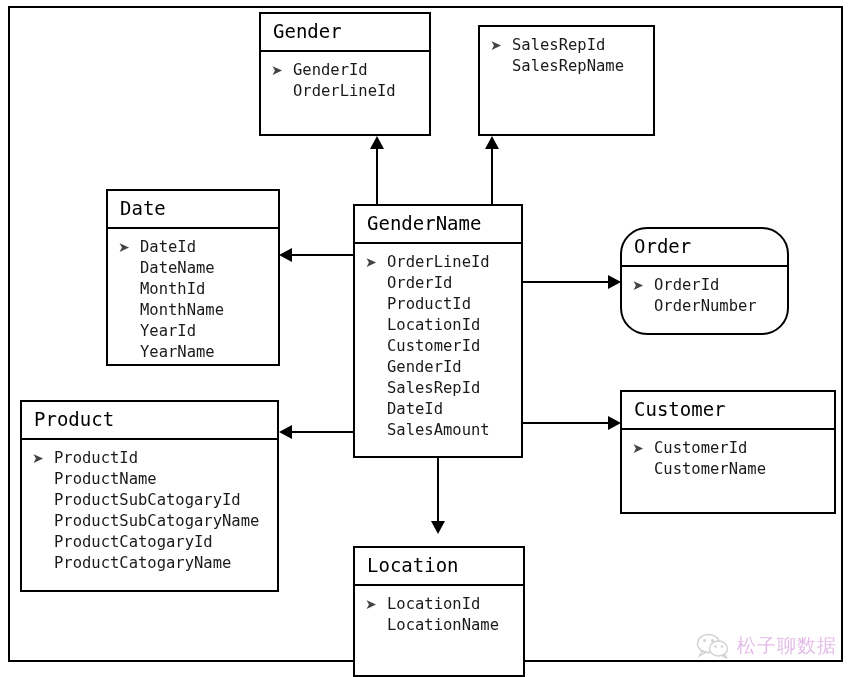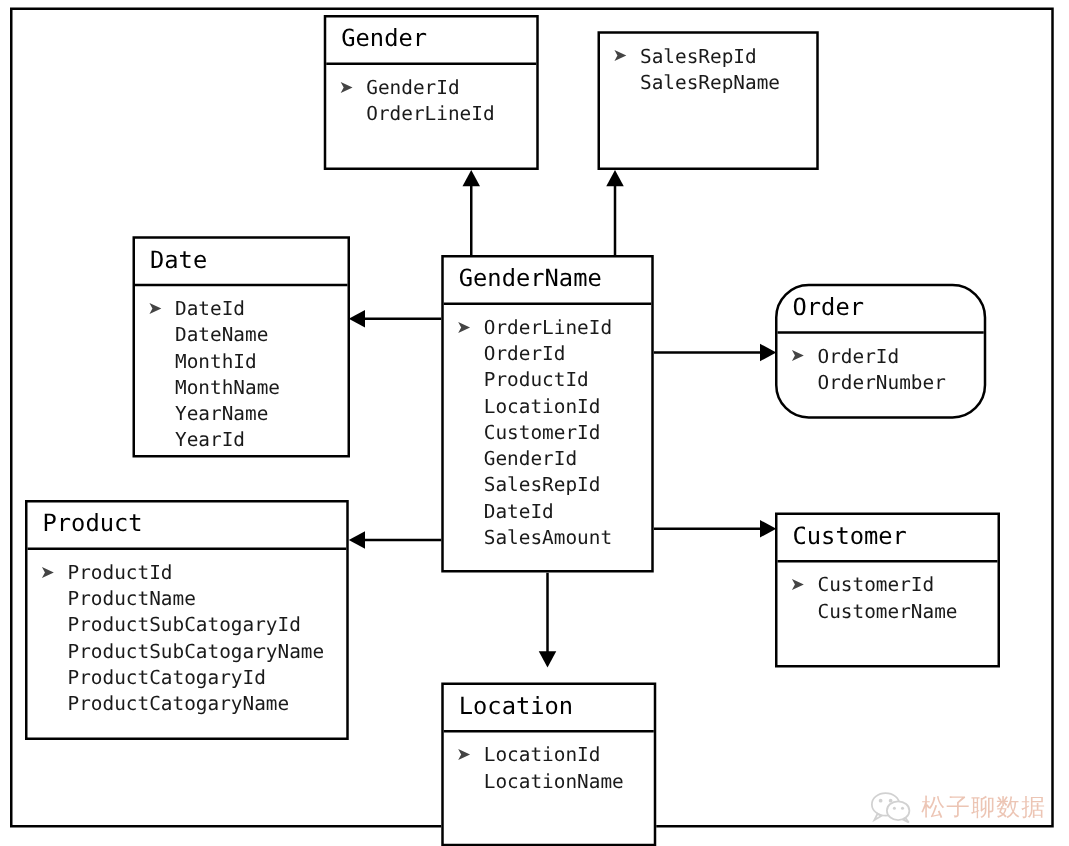--- a/index.html
+++ b/index.html
@@ -106,21 +106,21 @@
     bottom: 18px;
     display: flex;
     align-items: center;
     gap: 7px;
     opacity: 0.30;
     z-index: 8;
   }
   #watermark .wm-text {
     font-family: "DejaVu Sans", sans-serif;
     font-size: 19px;
-    color: #c2410c;
+    color: #a21caf;
     letter-spacing: 1px;
     white-space: nowrap;
   }
   .wm-logo { display: block; }
 </style>
 </head>
 <body>
 
 <div id="canvas">
 
@@ -182,24 +182,24 @@
       <div class="field">
         <span>DateName</span>
       </div>
       <div class="field">
         <span>MonthId</span>
       </div>
       <div class="field">
         <span>MonthName</span>
       </div>
       <div class="field">
+        <span>YearId</span>
+      </div>
+      <div class="field">
         <span>YearName</span>
-      </div>
-      <div class="field">
-        <span>YearId</span>
       </div>
     </div>
   </div>
 
   <div class="entity" style="left:353px; top:204px; width:170px; height:254px;">
     <div class="entity-header">GenderName</div>
     <div class="entity-fields">
       <div class="field">
         <span class="key-icon">➤</span>
         <span>OrderLineId</span>
@@ -237,21 +237,21 @@
       <div class="field">
         <span class="key-icon">➤</span>
         <span>OrderId</span>
       </div>
       <div class="field">
         <span>OrderNumber</span>
       </div>
     </div>
   </div>
 
-  <div class="entity" style="left:620px; top:410px; width:180px; height:124px;">
+  <div class="entity" style="left:620px; top:390px; width:216px; height:124px;">
     <div class="entity-header">Customer</div>
     <div class="entity-fields">
       <div class="field">
         <span class="key-icon">➤</span>
         <span>CustomerId</span>
       </div>
       <div class="field">
         <span>CustomerName</span>
       </div>
     </div>

